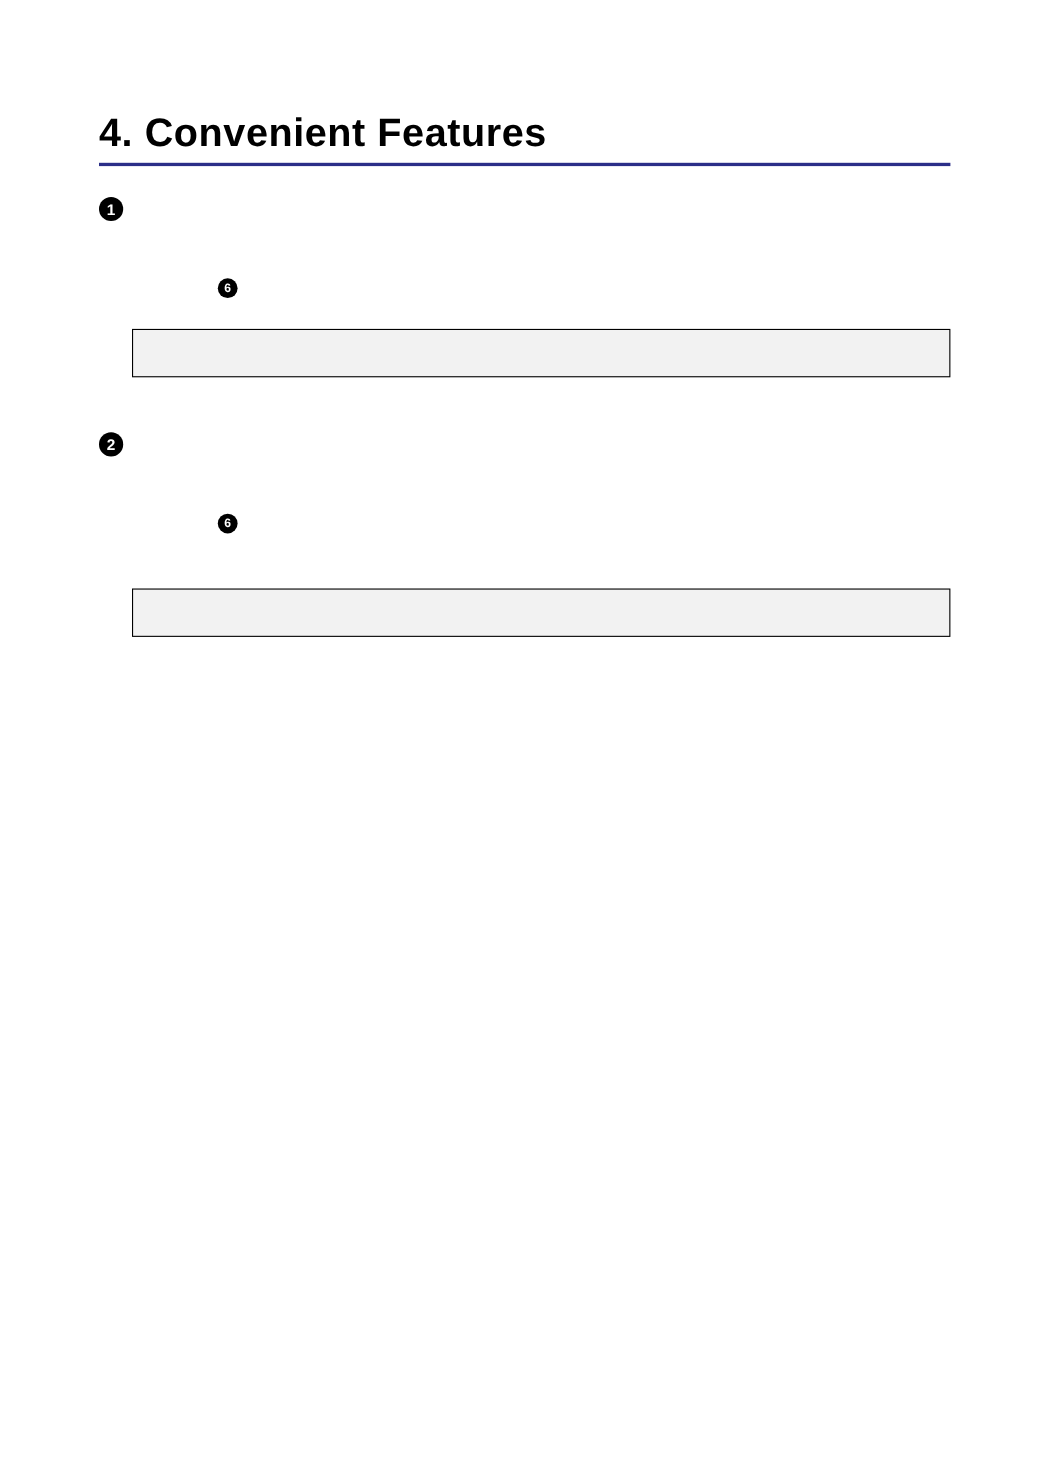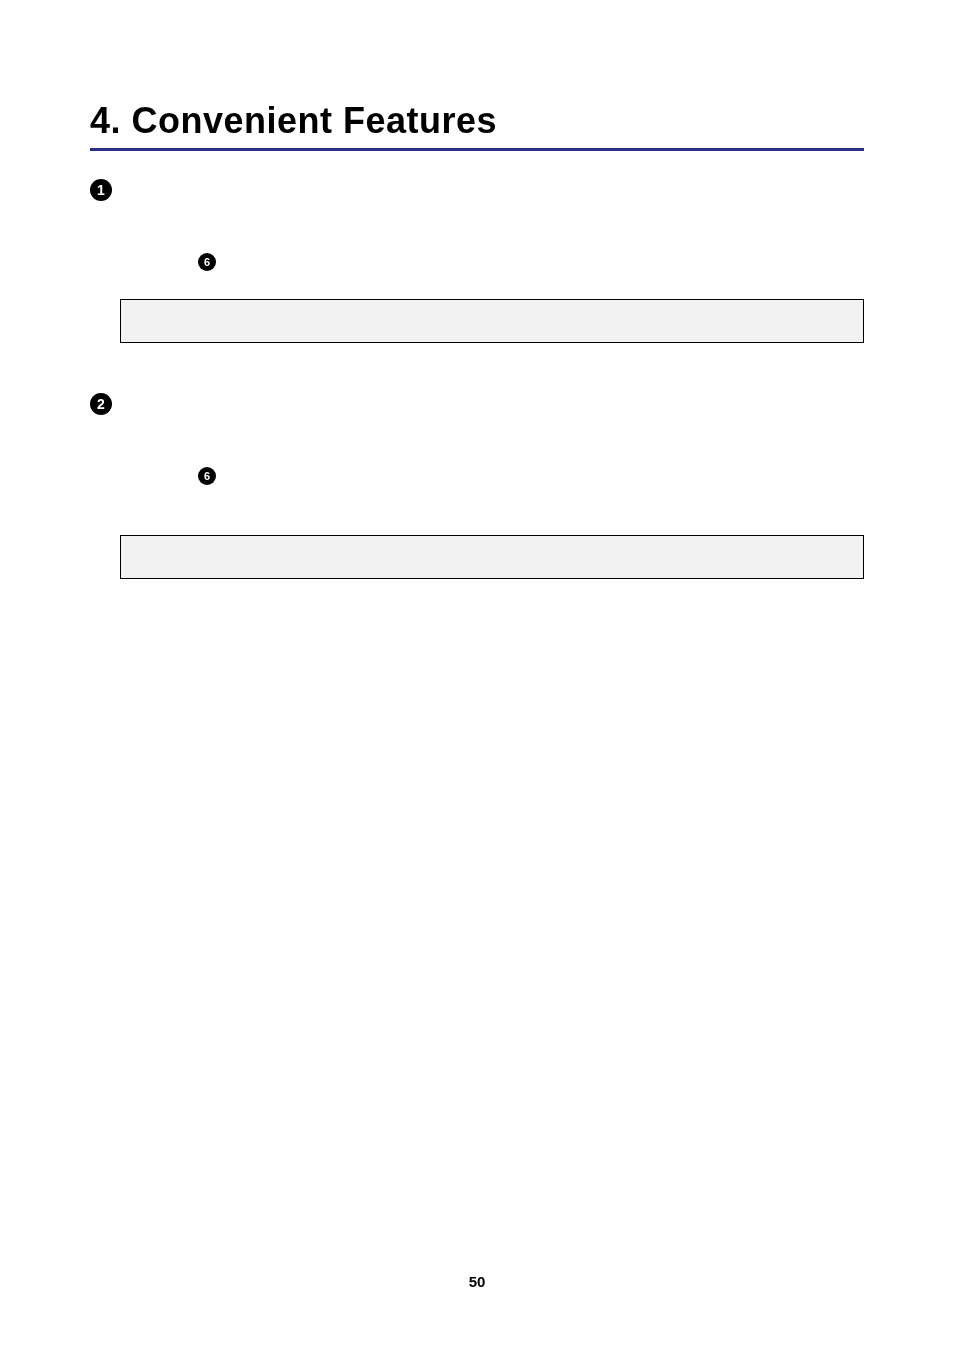--- a/index.html
+++ b/index.html
@@ -117,14 +117,13 @@
       <div class="para-line"></div>
       <div class="ref-line">
         <span class="ref-prefix-gap"></span>
         <span class="circled-sm">6</span>
       </div>
       <div class="spacer-md"></div>
       <div class="note-bar"></div>
     </div>
   </div>
 
-  <div class="page-number">50</div>
 </div>
 
 </body></html>

